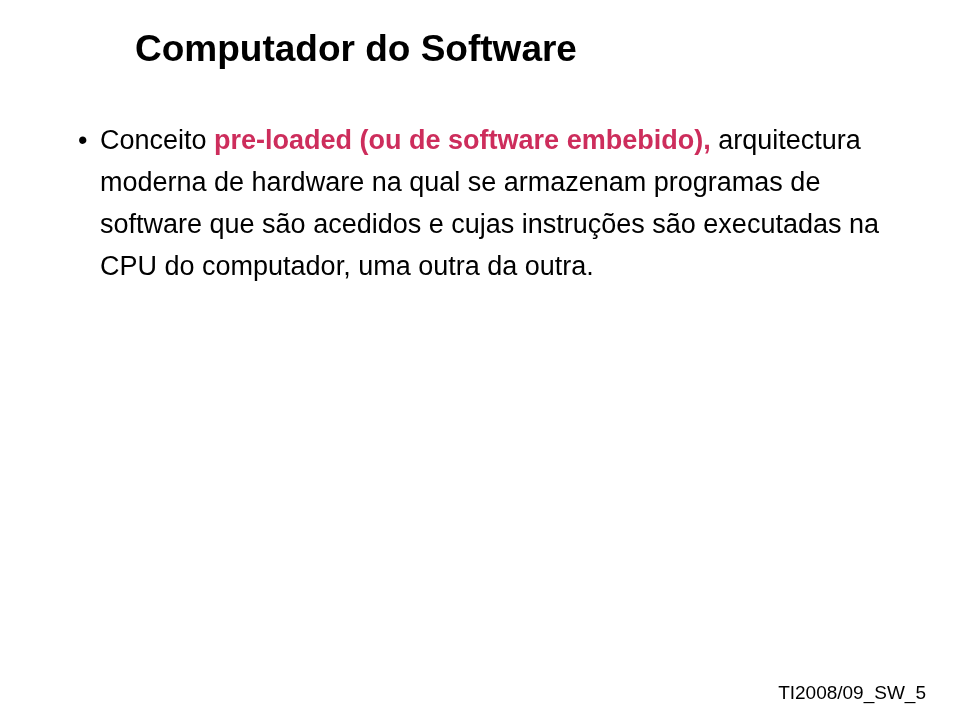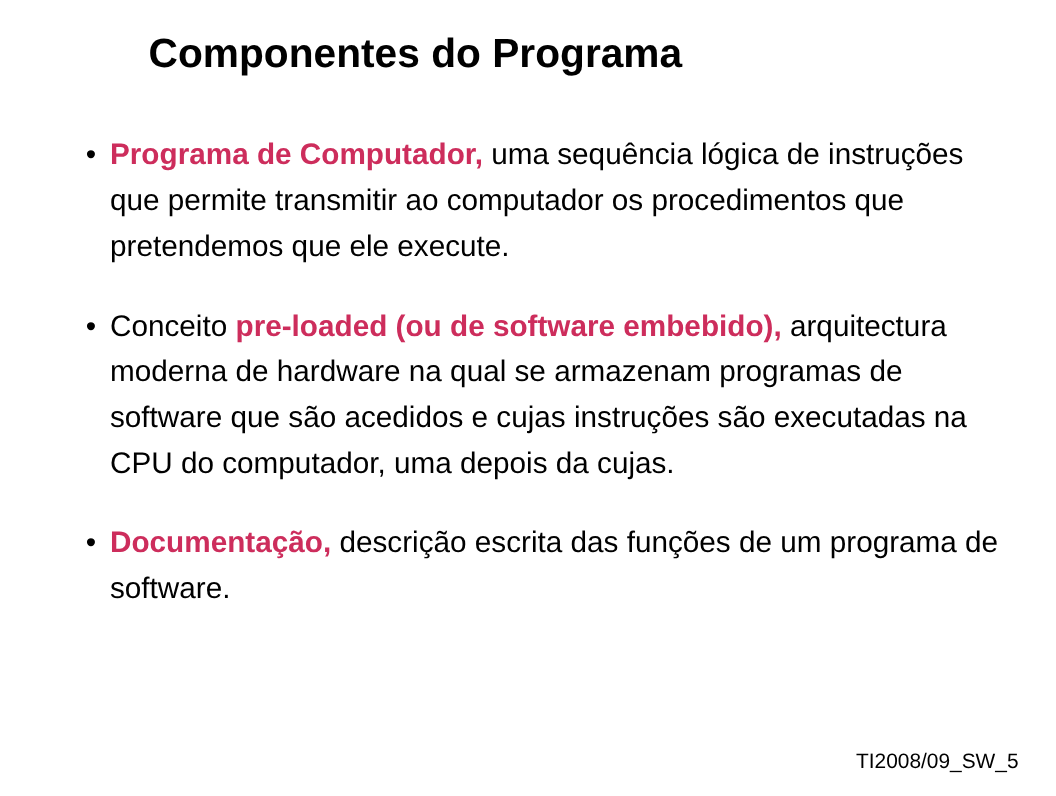--- a/index.html
+++ b/index.html
@@ -48,27 +48,21 @@
     position: absolute;
     bottom: 20px;
     right: 34px;
     font-size: 19px;
     color: #000;
   }
 </style>
 </head>
 <body>
 
-<h1 class="title">Componentes do Programa</h1>
+<h1 class="title">Computador do Software</h1>
 
 <ul class="bullet-list">
   <li>
-    <span class="term">Programa de Computador,</span><span> uma sequência lógica de instruções que permite transmitir ao computador os procedimentos que pretendemos que ele execute.</span>
-  </li>
-  <li>
-    <span>Conceito </span><span class="term-italic">pre-loaded</span><span class="term"> (ou de software embebido),</span><span> arquitectura moderna de hardware na qual se armazenam programas de software que são acedidos e cujas instruções são executadas na CPU do computador, uma depois da cujas.</span>
-  </li>
-  <li>
-    <span class="term">Documentação,</span><span> descrição escrita das funções de um programa de software.</span>
+    <span>Conceito </span><span class="term-italic">pre-loaded</span><span class="term"> (ou de software embebido),</span><span> arquitectura moderna de hardware na qual se armazenam programas de software que são acedidos e cujas instruções são executadas na CPU do computador, uma outra da outra.</span>
   </li>
 </ul>
 
 <div class="footer">TI2008/09_SW_5</div>
 
 </body></html>

